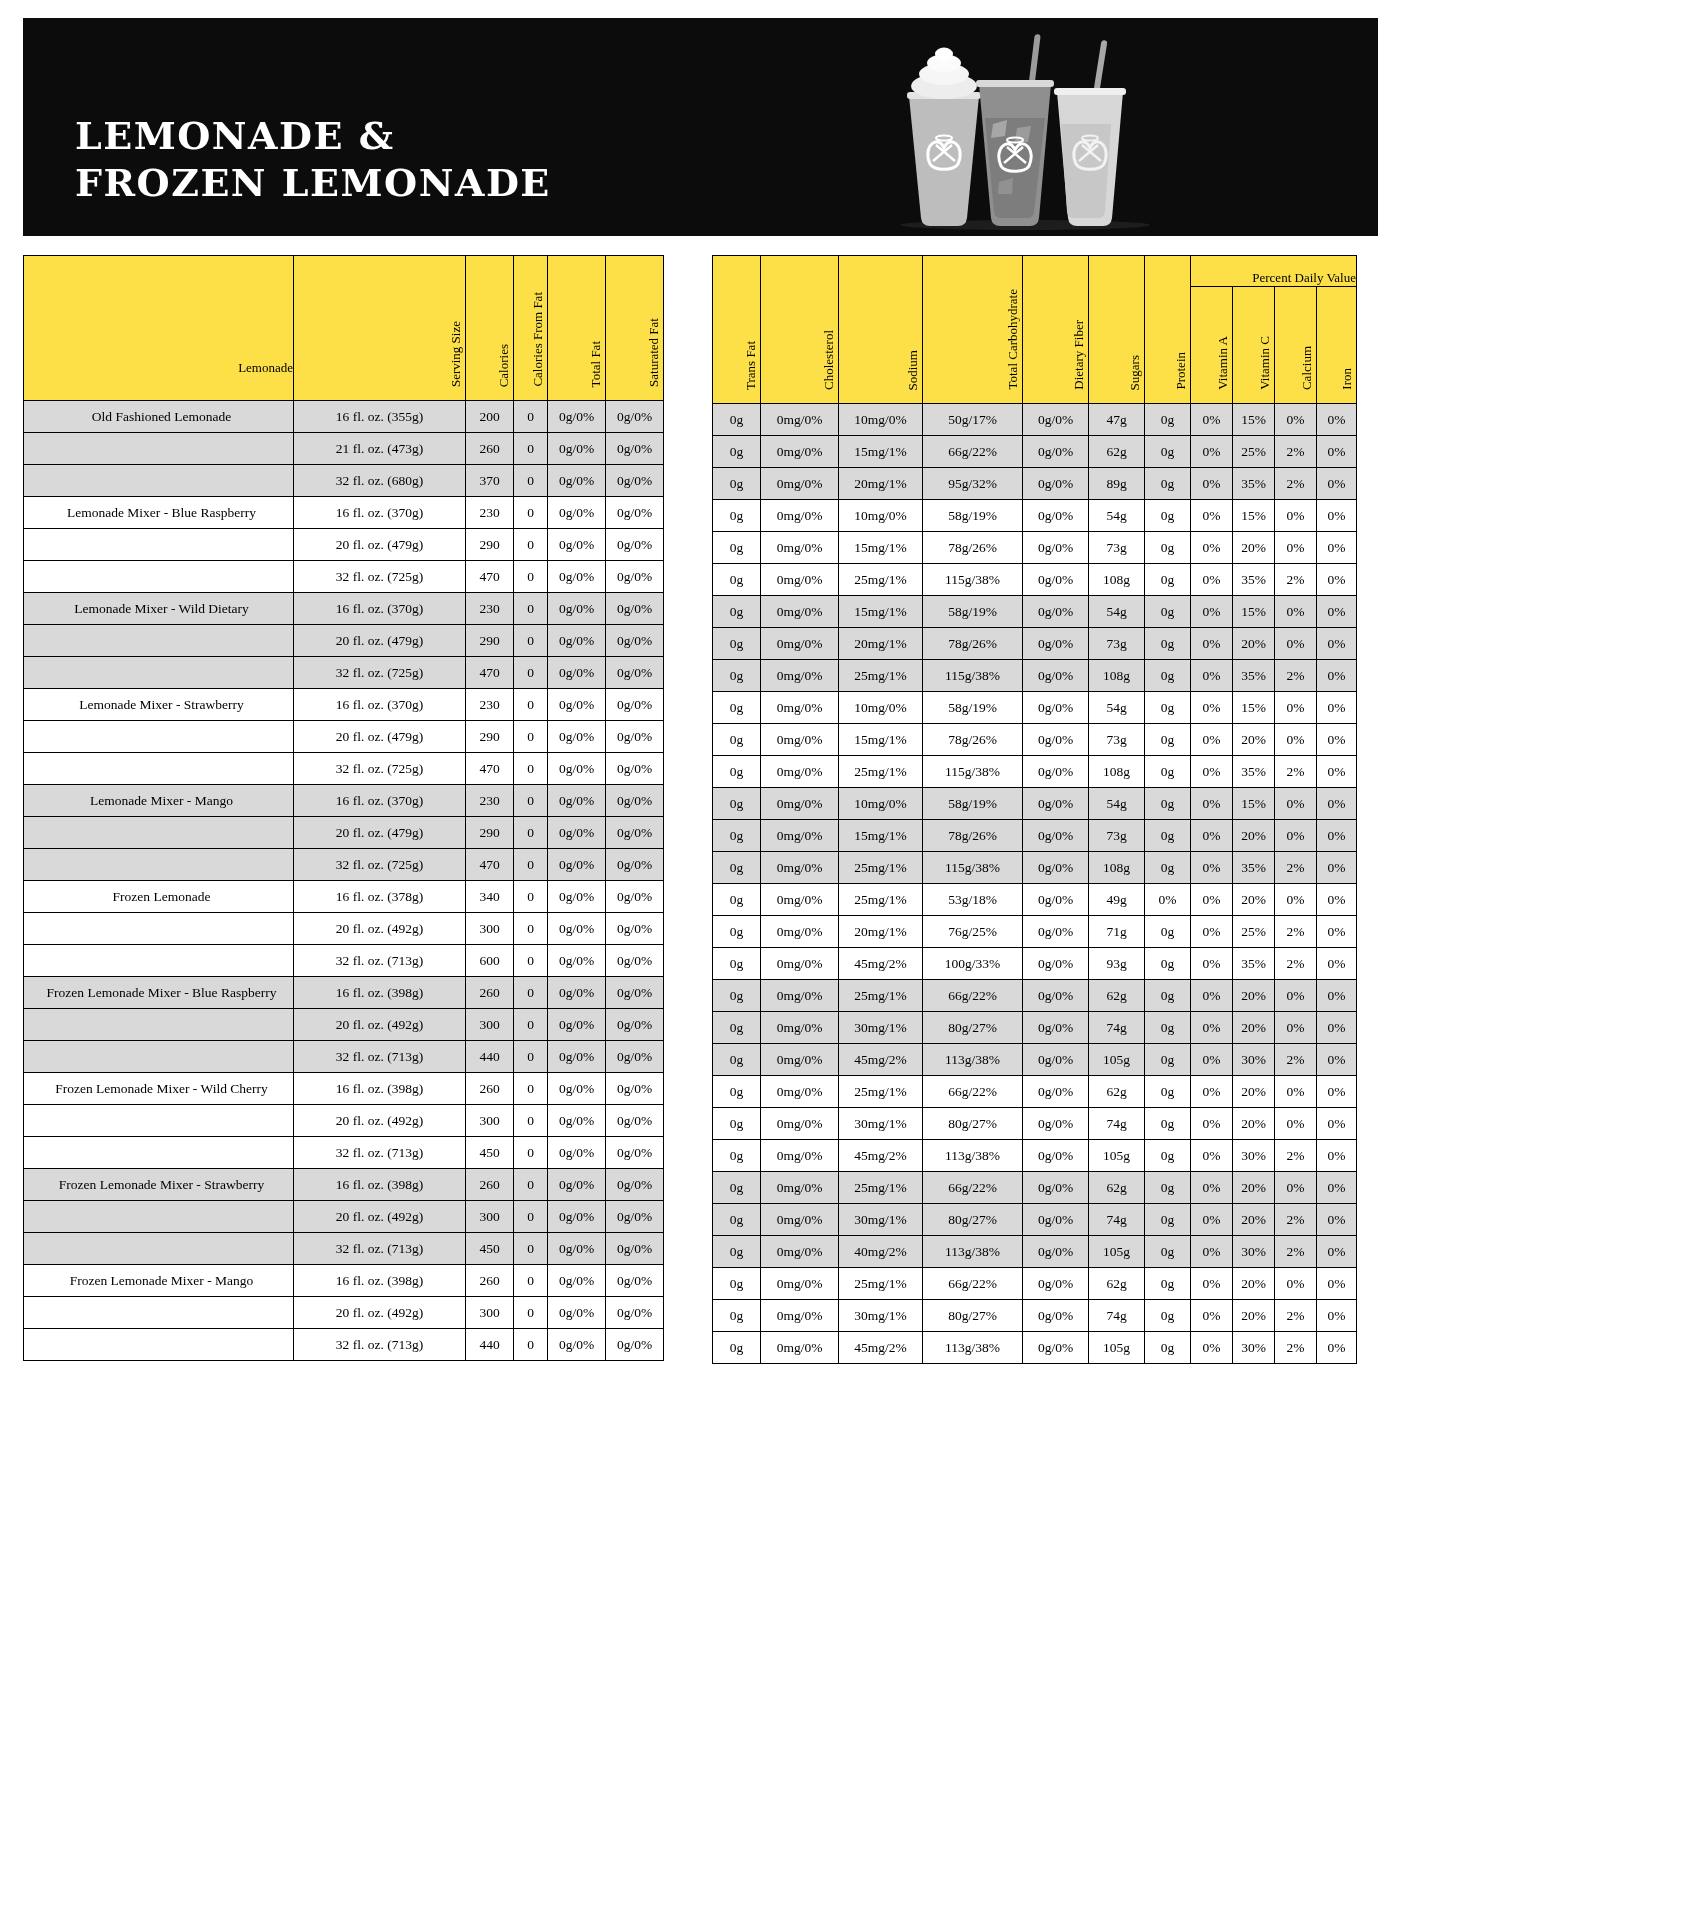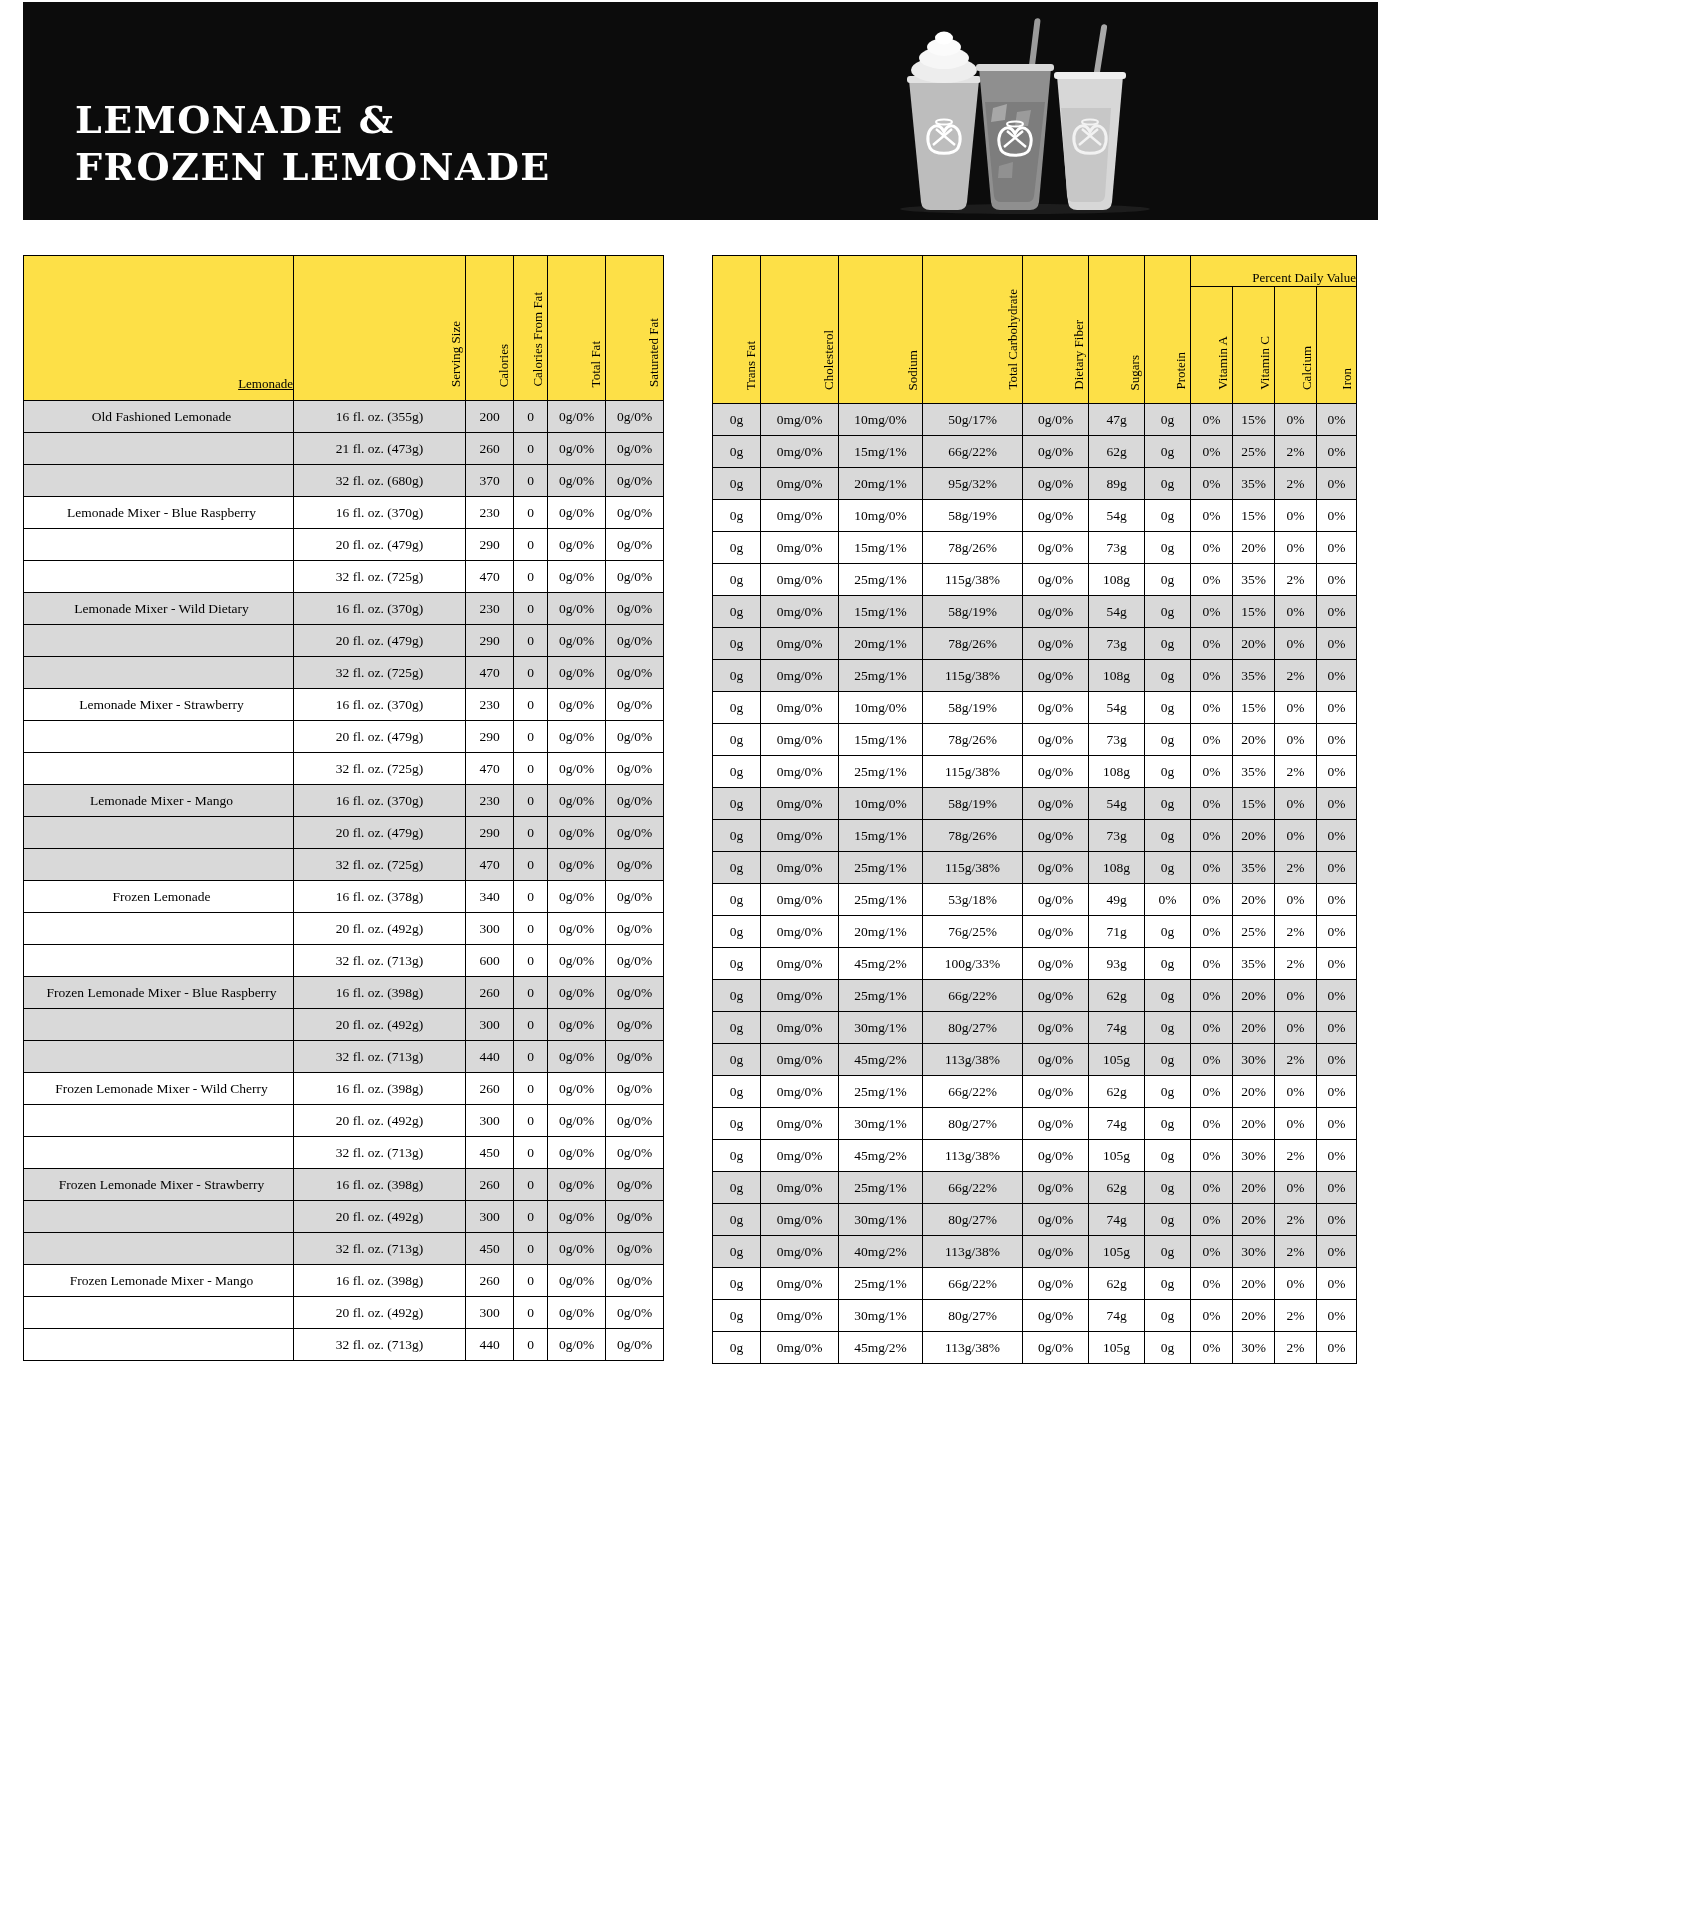--- a/index.html
+++ b/index.html
@@ -5,21 +5,21 @@
   html,body { margin:0; padding:0; }
   body {
     width:1695px; height:1920px; position:relative;
     background:#ffffff;
     font-family:"Liberation Serif", serif;
     color:#000;
   }
 
   
   .banner {
-    position:absolute; left:23px; top:2px; width:1355px; height:218px;
+    position:absolute; left:23px; top:18px; width:1355px; height:218px;
     background:#0c0c0c;
   }
   .title {
     position:absolute; left:52px; top:94px;
     color:#ffffff;
     font-family:"DejaVu Serif", serif;
     font-weight:bold;
     font-size:38px; line-height:47px;
     letter-spacing:1.5px;
   }
@@ -46,21 +46,21 @@
   .tbl.right thead th.tall { height:145px; }
 
   .vert {
     display:inline-block;
     writing-mode:vertical-rl;
     transform:rotate(180deg);
     white-space:nowrap;
     margin-bottom:8px;
     font-size:13px;
   }
-  th.name-head { text-align:left; padding:0 0 8px 8px; font-size:13px;text-decoration:underline; }
+  th.name-head { text-align:left; padding:0 0 24px 8px; font-size:13px; }
   th.pdv { vertical-align:middle; text-align:center; font-size:13px; padding:0; }
 
   .tbl tbody td {
     height:31px; text-align:center; font-size:13.5px; padding:0 2px;
     background:#fff;
   }
   .tbl tbody td.name-cell { text-align:center; padding-left:8px; }
   .tbl tbody tr.shaded td { background:#d9d9d9; }
 </style>
 </head>

